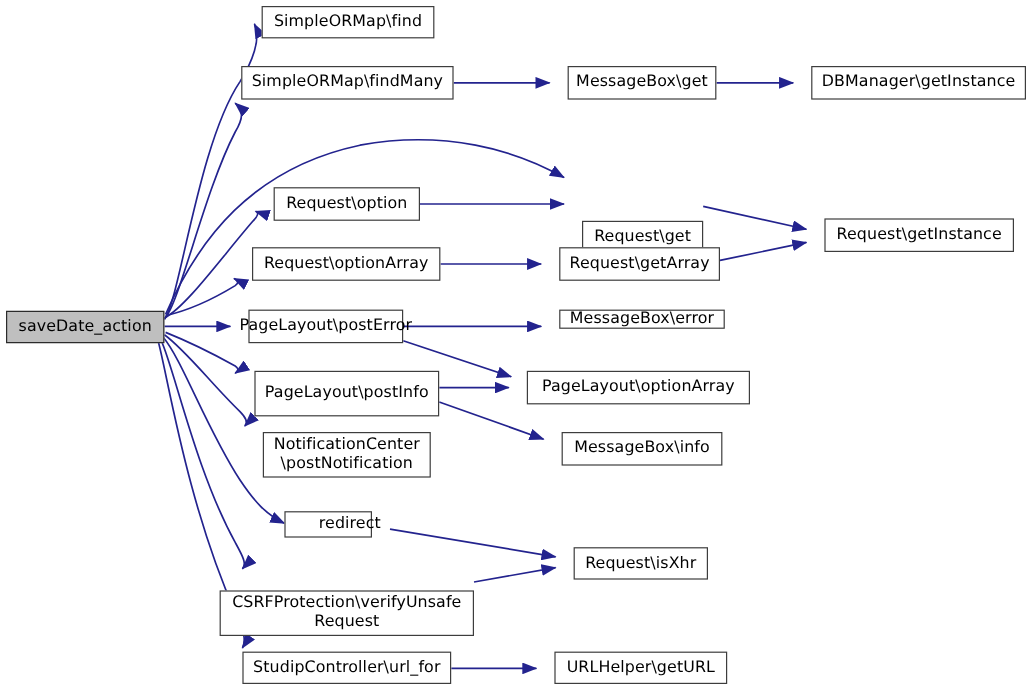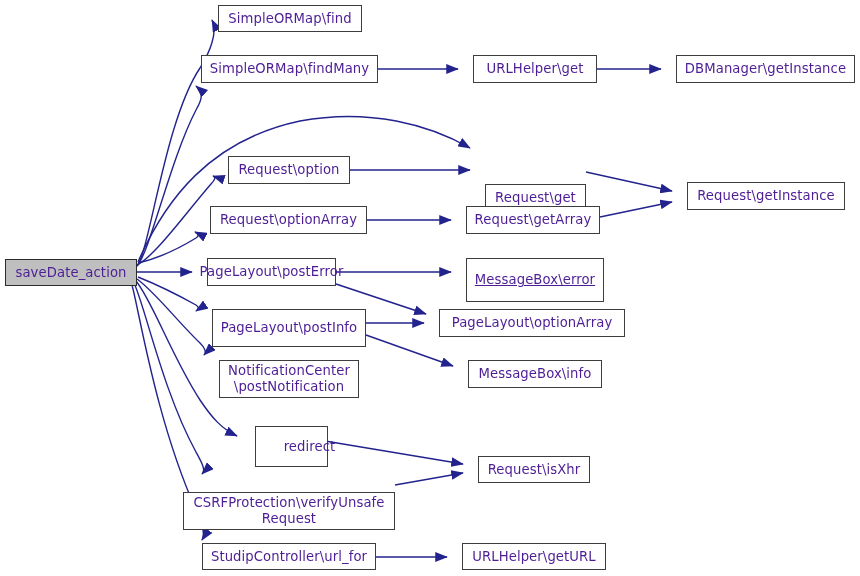--- a/index.html
+++ b/index.html
@@ -24,21 +24,21 @@
     top: 0;
     width: 860px;
     height: 576px;
     pointer-events: none;
   }
   .node {
     position: absolute;
     box-sizing: border-box;
     border: 1px solid #3d3d3d;
     background: #ffffff;
-    color: #4c1d95;
+    color: #000000;
     font-size: 13.2px;
     line-height: 1.18;
     display: flex;
     align-items: center;
     justify-content: center;
     text-align: center;
     white-space: pre;
     letter-spacing: 0.1px;
     z-index: 2;
   }
@@ -81,34 +81,34 @@
         <path d="M 366,335 L 453,366" fill="none" stroke="#23238e" stroke-width="1.4" marker-end="url(#arrowhead)"></path>
         <path d="M 325,441 L 463,464" fill="none" stroke="#23238e" stroke-width="1.4" marker-end="url(#arrowhead)"></path>
         <path d="M 395,485 L 463,473" fill="none" stroke="#23238e" stroke-width="1.4" marker-end="url(#arrowhead)"></path>
         <path d="M 376,557 L 447,557" fill="none" stroke="#23238e" stroke-width="1.4" marker-end="url(#arrowhead)"></path>
       </g>
   </svg>
   <div id="node-layer">
       <div class="node root" style="left: 5px; top: 259px; width: 132px; height: 27px;">saveDate_action</div>
       <div class="node" style="left: 218px; top: 5px; width: 144px; height: 27px;">SimpleORMap\find</div>
       <div class="node" style="left: 201px; top: 55px; width: 177px; height: 28px;">SimpleORMap\findMany</div>
-      <div class="node" style="left: 473px; top: 55px; width: 124px; height: 28px;">URLHelper\get</div>
+      <div class="node" style="left: 473px; top: 55px; width: 124px; height: 28px;">MessageBox\get</div>
       <div class="node" style="left: 676px; top: 55px; width: 179px; height: 28px;">DBManager\getInstance</div>
       <div class="node" style="left: 228px; top: 156px; width: 122px; height: 28px;">Request\option</div>
       <div class="node" style="left: 485px; top: 156px; width: 101px; height: 28px; margin-top: 28px;">Request\get</div>
       <div class="node" style="left: 687px; top: 182px; width: 158px; height: 28px;">Request\getInstance</div>
       <div class="node" style="left: 210px; top: 206px; width: 157px; height: 28px;">Request\optionArray</div>
       <div class="node" style="left: 466px; top: 206px; width: 134px; height: 28px;">Request\getArray</div>
       <div class="node" style="left: 207px; top: 258px; width: 129px; height: 28px; text-align: right;">PageLayout\postError</div>
-      <div class="node" style="left: 466px; top: 258px; width: 138px; height: 44px; text-decoration: underline;">MessageBox\error</div>
+      <div class="node" style="left: 466px; top: 258px; width: 138px; height: 16px;">MessageBox\error</div>
       <div class="node" style="left: 212px; top: 309px; width: 154px; height: 38px;">PageLayout\postInfo</div>
       <div class="node" style="left: 439px; top: 309px; width: 186px; height: 28px;">PageLayout\optionArray</div>
       <div class="node" style="left: 219px; top: 360px; width: 140px; height: 38px;">NotificationCenter
 \postNotification</div>
       <div class="node" style="left: 468px; top: 360px; width: 134px; height: 28px;">MessageBox\info</div>
-      <div class="node" style="left: 255px; top: 426px; width: 73px; height: 41px; padding-left: 36px;">redirect</div>
+      <div class="node" style="left: 237px; top: 426px; width: 73px; height: 22px; padding-left: 36px;">redirect</div>
       <div class="node" style="left: 478px; top: 456px; width: 112px; height: 27px;">Request\isXhr</div>
       <div class="node" style="left: 183px; top: 492px; width: 212px; height: 38px;">CSRFProtection\verifyUnsafe
 Request</div>
       <div class="node" style="left: 202px; top: 543px; width: 174px; height: 27px;">StudipController\url_for</div>
       <div class="node" style="left: 462px; top: 543px; width: 144px; height: 27px;">URLHelper\getURL</div>
     </div>
 </div>
 
 </body></html>

